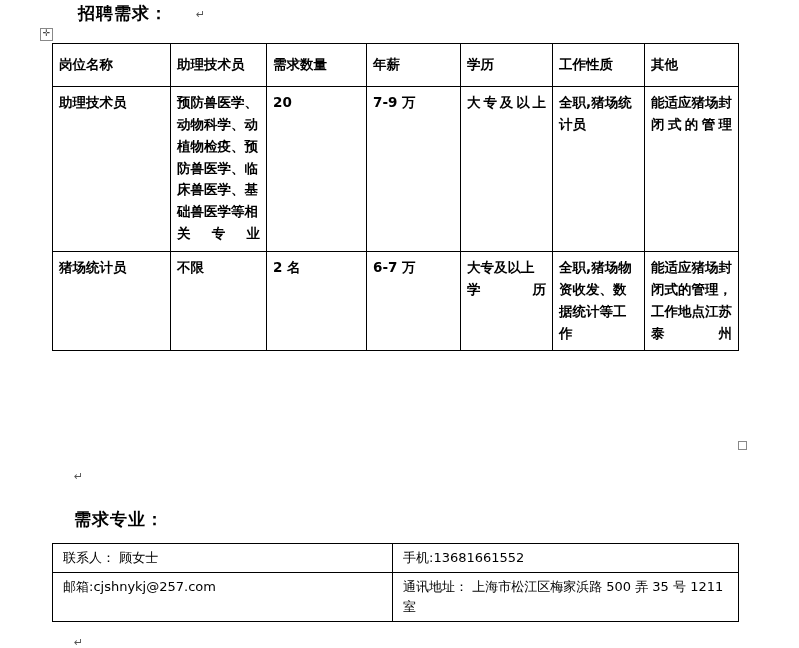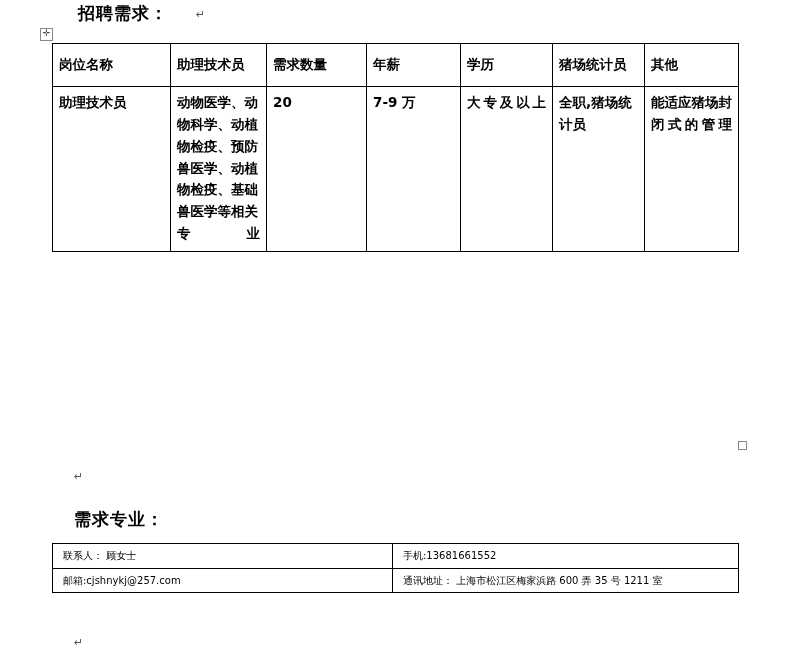--- a/index.html
+++ b/index.html
@@ -74,21 +74,21 @@
     position: absolute;
     left: 52px;
     top: 543px;
     width: 686px;
     border-collapse: collapse;
     table-layout: fixed;
     font-family: "DejaVu Sans", "Liberation Sans", sans-serif;
   }
   #contact-table td {
     border: 1px solid #000000;
-    font-size: 10px;
+    font-size: 13px;
     padding: 4px 10px;
     line-height: 1.55;
     vertical-align: top;
     font-weight: normal;
   }
   .contact-left { width: 48%; }
 
   
   .tbl-handle {
     position: absolute;
@@ -133,53 +133,62 @@
       <col style="width:92px">
       <col style="width:94px">
     </colgroup>
     <thead>
       <tr>
         <th>岗位名称</th>
         <th>助理技术员</th>
         <th>需求数量</th>
         <th>年薪</th>
         <th>学历</th>
-        <th>猪场统计员</th>
+        <th>工作性质</th>
         <th>其他</th>
       </tr>
     </thead>
     <tbody>
       <tr>
         <td>助理技术员</td>
-        <td class="just">动物医学、动物科学、动植物检疫、预防兽医学、动植物检疫、基础兽医学等相关专业</td>
+        <td class="just">预防兽医学、动物科学、动植物检疫、预防兽医学、临床兽医学、基础兽医学等相关专业</td>
         <td>20</td>
         <td>7-9 万</td>
         <td class="just">大专及以上</td>
         <td>全职,猪场统计员</td>
         <td class="just">能适应猪场封闭式的管理</td>
+      </tr>
+      <tr>
+        <td>猪场统计员</td>
+        <td>不限</td>
+        <td>2 名</td>
+        <td>6-7 万</td>
+        <td class="just">大专及以上学历</td>
+        <td>全职,猪场物资收发、数据统计等工作</td>
+        <td class="just">能适应猪场封闭式的管理，工作地点江苏泰州</td>
       </tr>
     </tbody>
   </table>
 
   <span class="mark" style="left:74px; top:470px;">↵</span>
 
   <div class="heading" id="heading-contact">需求专业：</div>
 
   <table id="contact-table">
     <colgroup>
       <col style="width:340px">
       <col style="width:346px">
     </colgroup>
     <tbody>
       <tr>
         <td class="contact-left">联系人： 顾女士</td>
         <td>手机:13681661552</td>
       </tr>
       <tr>
         <td class="contact-left">邮箱:cjshnykj@257.com</td>
-        <td>通讯地址： 上海市松江区梅家浜路 600 弄 35 号 1211 室</td>
+        <td>通讯地址： 上海市松江区梅家浜路 500 弄 35 号 1211 室</td>
       </tr>
     </tbody>
   </table>
 
   <span class="mark" style="left:74px; top:636px;">↵</span>
 
 </div>
 
 </body></html>

